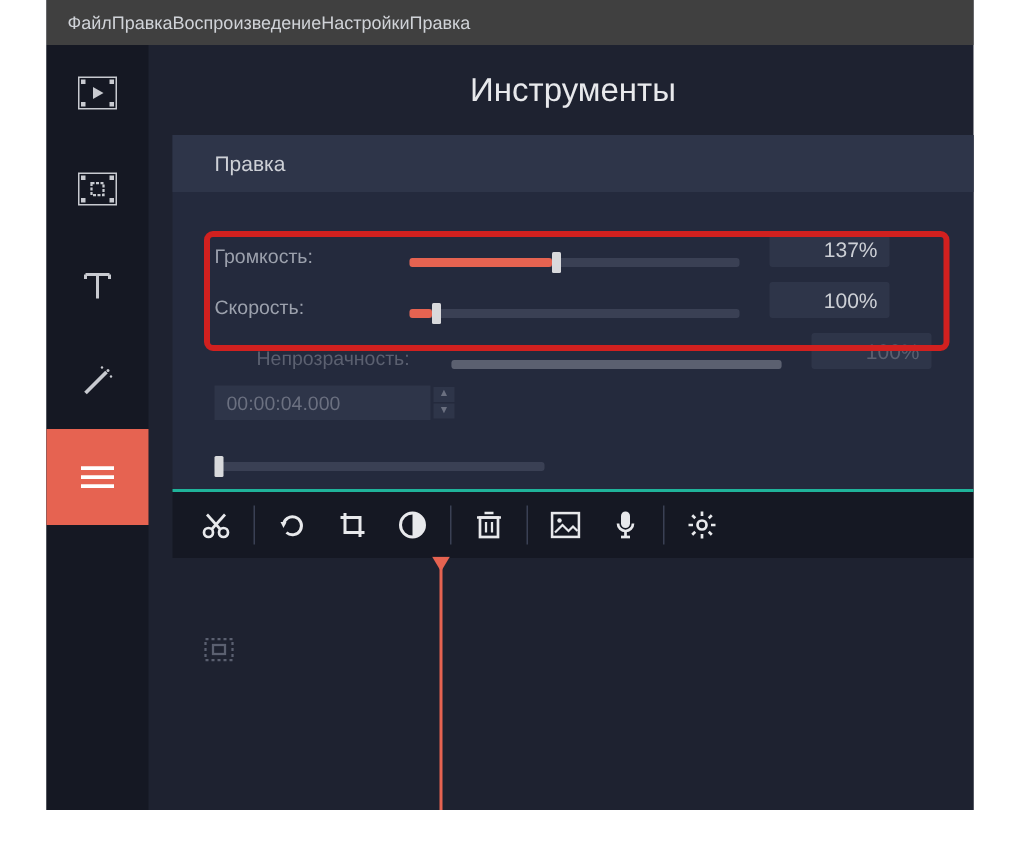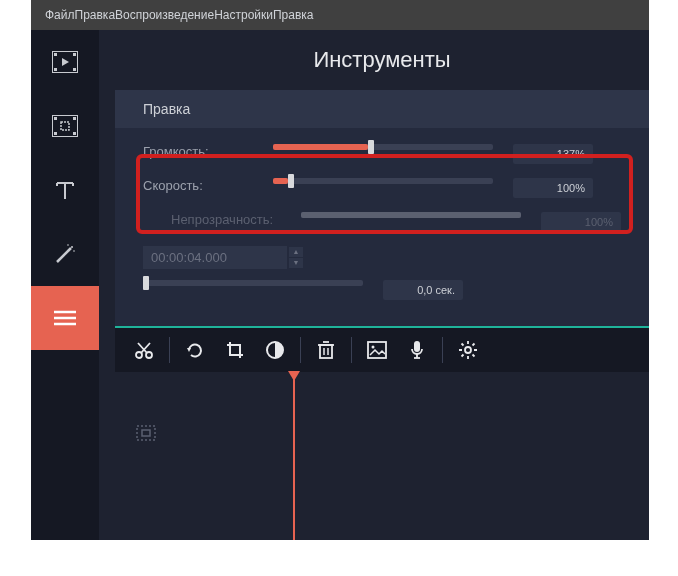--- a/index.html
+++ b/index.html
@@ -10,28 +10,28 @@
 .menubar span { color:#d0d3d8; font-size:12px; cursor:pointer; }
 .content { display:flex; height:calc(100% - 30px); }
 .sidebar { width:72px; background:#151823; display:flex; flex-direction:column; }
 .sidetab { height:64px; display:flex; align-items:center; justify-content:center; cursor:pointer; }
 .sidetab.active { background:#e66351; }
 .main { flex:1; display:flex; flex-direction:column;padding-left:16px; }
 .title { height:60px; display:flex; align-items:center; justify-content:center; color:#e8e9ec; font-size:22px; }
 .panel { background:#242a3d; margin:0 0 0 0; }
 .panel-header { background:#2e3549; height:38px; display:flex; align-items:center; padding-left:28px; color:#cdd0d6; font-size:14px; }
 .rows { padding:16px 28px 12px 28px; }
-.row { display:flex; align-items:flex-start; height:34px; }
+.row { display:flex; align-items:flex-end; height:34px; }
 .row-label { width:130px; color:#9ca1ad; font-size:13px; }
 .row-label.disabled { color:#5b6070;margin-left:28px; }
 .slider { position:relative; width:220px; height:6px; background:#3a4054; border-radius:2px; }
 .slider-fill { position:absolute; left:0; top:0; bottom:0; background:#e66351; border-radius:2px; }
 .slider-handle { position:absolute; top:-4px; width:6px; height:14px; background:#d8d9dc; border-radius:1px; }
 .slider.disabled .slider-fill { background:#5b6070; }
-.row-value { width:80px; margin-left:20px; background:#2e3549; color:#cdd0d6; font-size:11px; text-align:right; padding:4px 8px; border-radius:2px; }
+.row-value { width:80px; margin-left:20px; background:#2e3549; color:#cdd0d6; font-size:14px; text-align:right; padding:4px 8px; border-radius:2px; }
 .row-value.disabled { color:#5b6070; }
 .stepper { width:160px; margin-left:0; display:flex; align-items:center; }
 .stepper-val { flex:1; background:#2e3549; color:#6b7080; font-size:13px; padding:4px 8px; }
 .stepper-btns { width:14px; margin-left:2px; display:flex; flex-direction:column; }
 .stepper-btns span { height:10px; background:#2e3549; margin-bottom:1px; display:flex; align-items:center; justify-content:center; color:#6b7080; font-size:7px; }
 .highlight { position:absolute; border:4px solid #d1201f; border-radius:6px; pointer-events:none; }
 .toolbar { height:46px; background:#151823; display:flex; align-items:center; padding-left:10px; border-top:2px solid #1fb39a; }
 .tb-group { display:flex; align-items:center; gap:2px; }
 .tb-btn { width:38px; height:36px; display:flex; align-items:center; justify-content:center; cursor:pointer; color:#e8e9ec; }
 .tb-sep { width:1px; height:26px; background:#3a4054; margin:0 4px; }
@@ -134,21 +134,20 @@
                     <span>▲</span>
                     <span>▼</span>
                   </div>
             </div>
           </div>
           <div class="row">
             <div class="slider">
                   <div class="slider-fill" style="width:0%"></div>
                   <div class="slider-handle" style="left:0%"></div>
                 </div>
-            <div class="row-value">0,0 сек.</div>
           </div>
         </div>
       </div>
       <div class="toolbar">
         <div class="tb-group">
           <div class="tb-btn">
                 <svg width="20" height="20">
                   <circle cx="5" cy="15" r="3" fill="none" stroke="#e8e9ec" stroke-width="1.8"></circle>
                   <circle cx="15" cy="15" r="3" fill="none" stroke="#e8e9ec" stroke-width="1.8"></circle>
                   <line x1="7" y1="13" x2="16" y2="3" stroke="#e8e9ec" stroke-width="1.8"></line>

